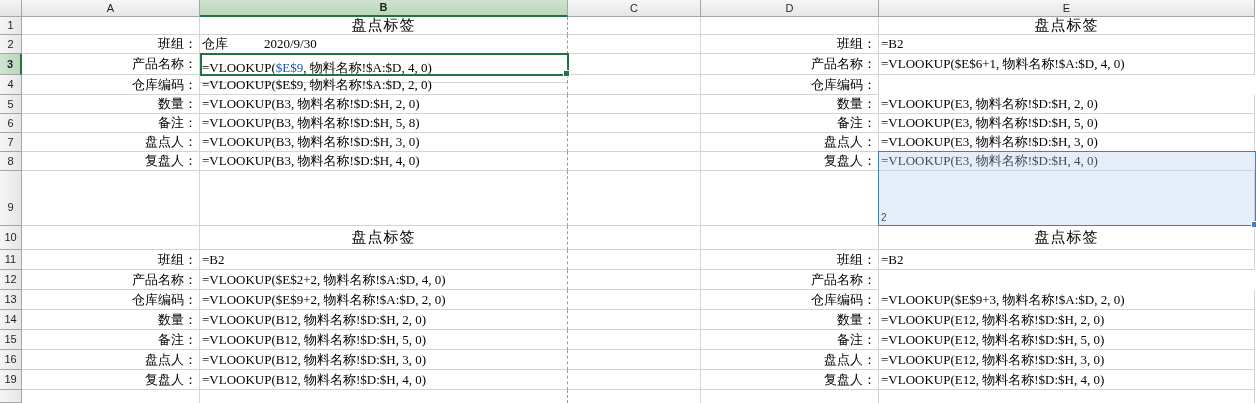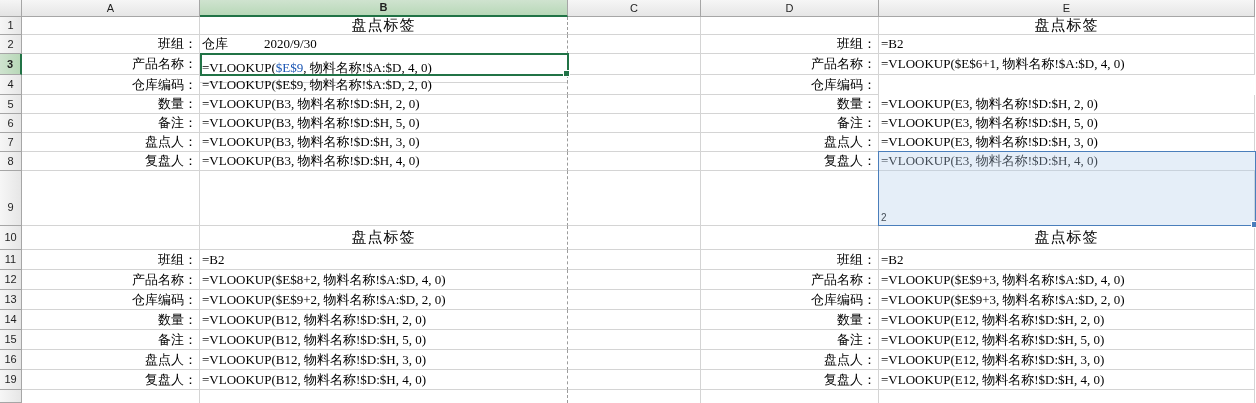--- a/index.html
+++ b/index.html
@@ -198,21 +198,21 @@
   <div class="cell b-right b-bottom" style="left:568px;top:75px;width:133px;height:20px"></div>
   <div class="cell b-right b-bottom right" style="left:701px;top:75px;width:178px;height:20px">仓库编码：</div>
 
   <div class="cell b-right b-bottom right" style="left:22px;top:95px;width:178px;height:19px">数量：</div>
   <div class="cell b-right-dash b-bottom left formula" style="left:200px;top:95px;width:368px;height:19px">=VLOOKUP(B3, 物料名称!$D:$H, 2, 0)</div>
   <div class="cell b-right b-bottom" style="left:568px;top:95px;width:133px;height:19px"></div>
   <div class="cell b-right b-bottom right" style="left:701px;top:95px;width:178px;height:19px">数量：</div>
   <div class="cell b-right b-bottom left formula" style="left:879px;top:95px;width:376px;height:19px">=VLOOKUP(E3, 物料名称!$D:$H, 2, 0)</div>
 
   <div class="cell b-right b-bottom right" style="left:22px;top:114px;width:178px;height:19px">备注：</div>
-  <div class="cell b-right-dash b-bottom left formula" style="left:200px;top:114px;width:368px;height:19px">=VLOOKUP(B3, 物料名称!$D:$H, 5, 0)</div>
+  <div class="cell b-right-dash b-bottom left formula" style="left:200px;top:114px;width:368px;height:19px">=VLOOKUP(B3, 物料名称!$D:$H, 5, 8)</div>
   <div class="cell b-right b-bottom" style="left:568px;top:114px;width:133px;height:19px"></div>
   <div class="cell b-right b-bottom right" style="left:701px;top:114px;width:178px;height:19px">备注：</div>
   <div class="cell b-right b-bottom left formula" style="left:879px;top:114px;width:376px;height:19px">=VLOOKUP(E3, 物料名称!$D:$H, 5, 0)</div>
 
   <div class="cell b-right b-bottom right" style="left:22px;top:133px;width:178px;height:19px">盘点人：</div>
   <div class="cell b-right-dash b-bottom left formula" style="left:200px;top:133px;width:368px;height:19px">=VLOOKUP(B3, 物料名称!$D:$H, 3, 0)</div>
   <div class="cell b-right b-bottom" style="left:568px;top:133px;width:133px;height:19px"></div>
   <div class="cell b-right b-bottom right" style="left:701px;top:133px;width:178px;height:19px">盘点人：</div>
   <div class="cell b-right b-bottom left formula" style="left:879px;top:133px;width:376px;height:19px">=VLOOKUP(E3, 物料名称!$D:$H, 3, 0)</div>
 
@@ -234,24 +234,23 @@
   <div class="cell b-right b-bottom" style="left:701px;top:226px;width:178px;height:24px"></div>
   <div class="cell b-right b-bottom center title" style="left:879px;top:226px;width:376px;height:24px">盘点标签</div>
 
   <div class="cell b-right b-bottom right" style="left:22px;top:250px;width:178px;height:20px">班组：</div>
   <div class="cell b-right-dash b-bottom left formula" style="left:200px;top:250px;width:368px;height:20px">=B2</div>
   <div class="cell b-right b-bottom" style="left:568px;top:250px;width:133px;height:20px"></div>
   <div class="cell b-right b-bottom right" style="left:701px;top:250px;width:178px;height:20px">班组：</div>
   <div class="cell b-right b-bottom left formula" style="left:879px;top:250px;width:376px;height:20px">=B2</div>
 
   <div class="cell b-right b-bottom right" style="left:22px;top:270px;width:178px;height:20px">产品名称：</div>
-  <div class="cell b-right-dash b-bottom left formula" style="left:200px;top:270px;width:368px;height:20px">=VLOOKUP($E$8+2, 物料名称!$A:$D, 4, 0)</div>
+  <div class="cell b-right-dash b-bottom left formula" style="left:200px;top:270px;width:368px;height:20px">=VLOOKUP($E$2+2, 物料名称!$A:$D, 4, 0)</div>
   <div class="cell b-right b-bottom" style="left:568px;top:270px;width:133px;height:20px"></div>
   <div class="cell b-right b-bottom right" style="left:701px;top:270px;width:178px;height:20px">产品名称：</div>
-  <div class="cell b-right b-bottom left formula" style="left:879px;top:270px;width:376px;height:20px">=VLOOKUP($E$9+3, 物料名称!$A:$D, 4, 0)</div>
 
   <div class="cell b-right b-bottom right" style="left:22px;top:290px;width:178px;height:20px">仓库编码：</div>
   <div class="cell b-right-dash b-bottom left formula" style="left:200px;top:290px;width:368px;height:20px">=VLOOKUP($E$9+2, 物料名称!$A:$D, 2, 0)</div>
   <div class="cell b-right b-bottom" style="left:568px;top:290px;width:133px;height:20px"></div>
   <div class="cell b-right b-bottom right" style="left:701px;top:290px;width:178px;height:20px">仓库编码：</div>
   <div class="cell b-right b-bottom left formula" style="left:879px;top:290px;width:376px;height:20px">=VLOOKUP($E$9+3, 物料名称!$A:$D, 2, 0)</div>
 
   <div class="cell b-right b-bottom right" style="left:22px;top:310px;width:178px;height:20px">数量：</div>
   <div class="cell b-right-dash b-bottom left formula" style="left:200px;top:310px;width:368px;height:20px">=VLOOKUP(B12, 物料名称!$D:$H, 2, 0)</div>
   <div class="cell b-right b-bottom" style="left:568px;top:310px;width:133px;height:20px"></div>

